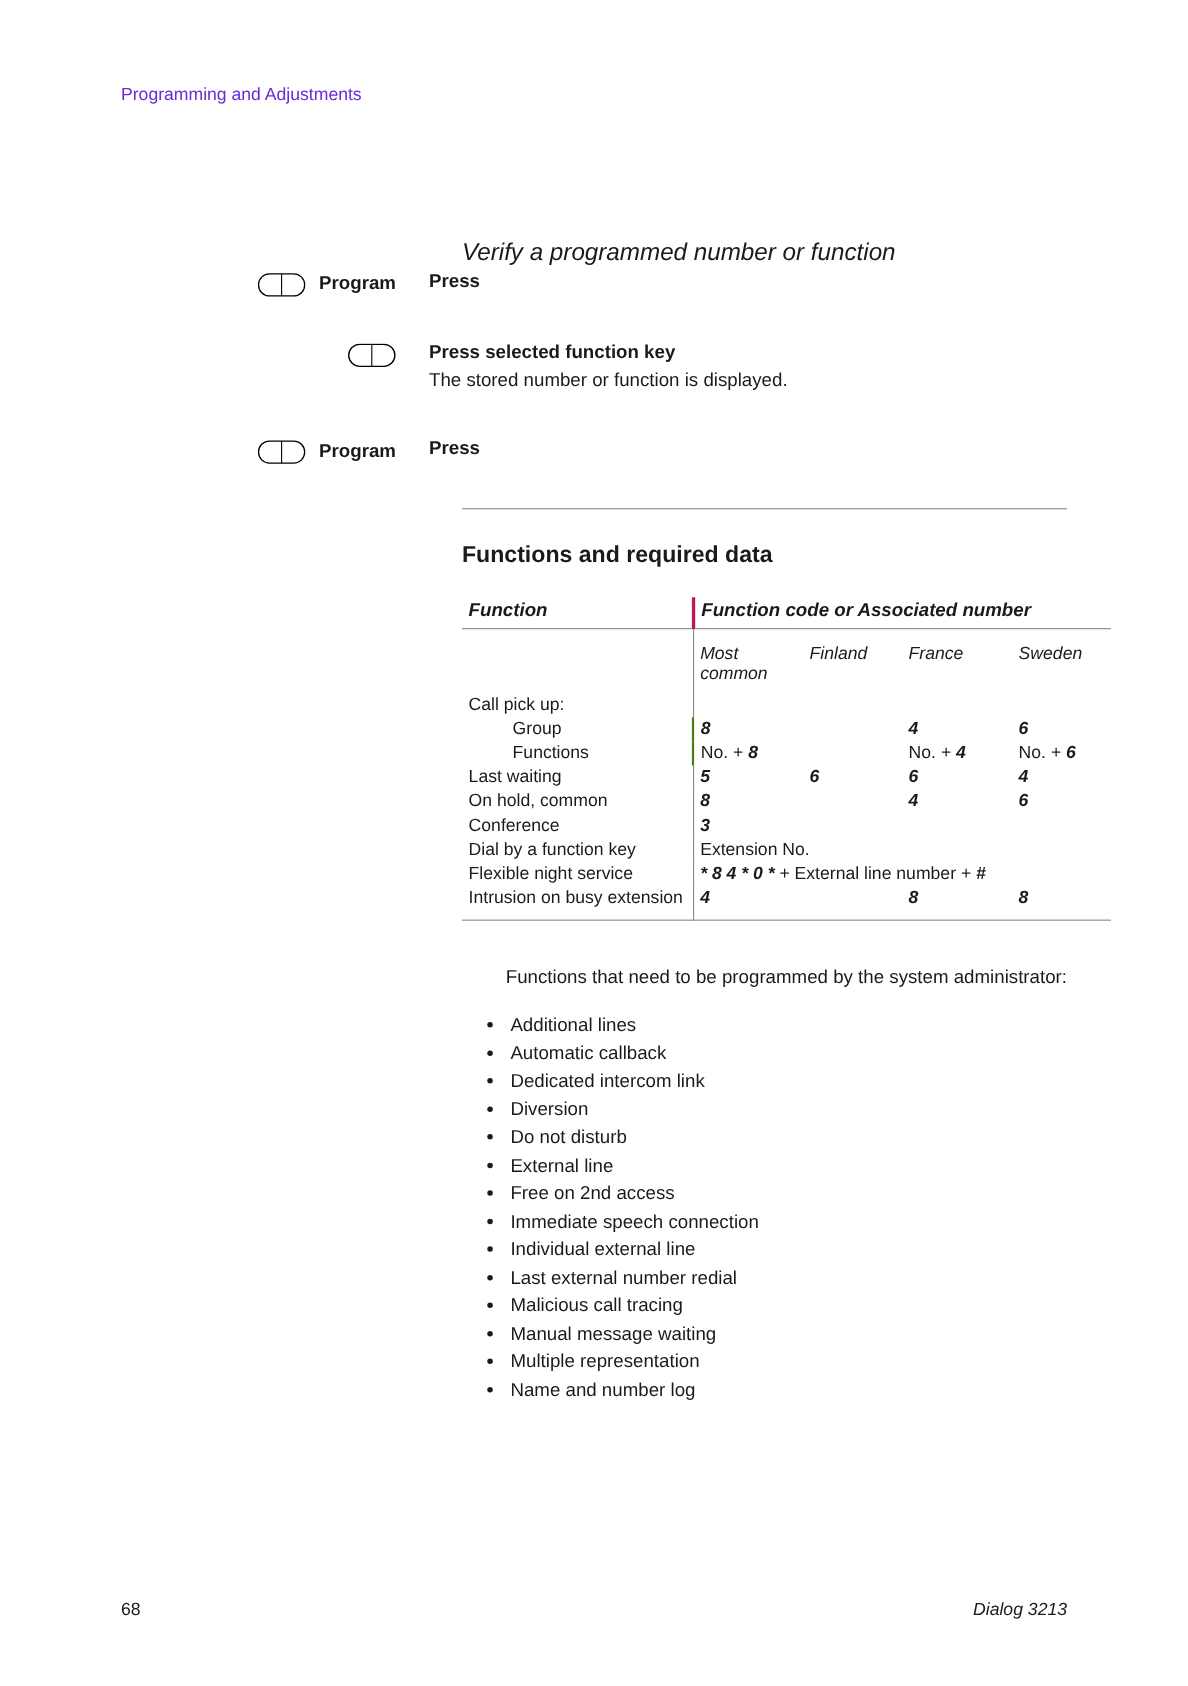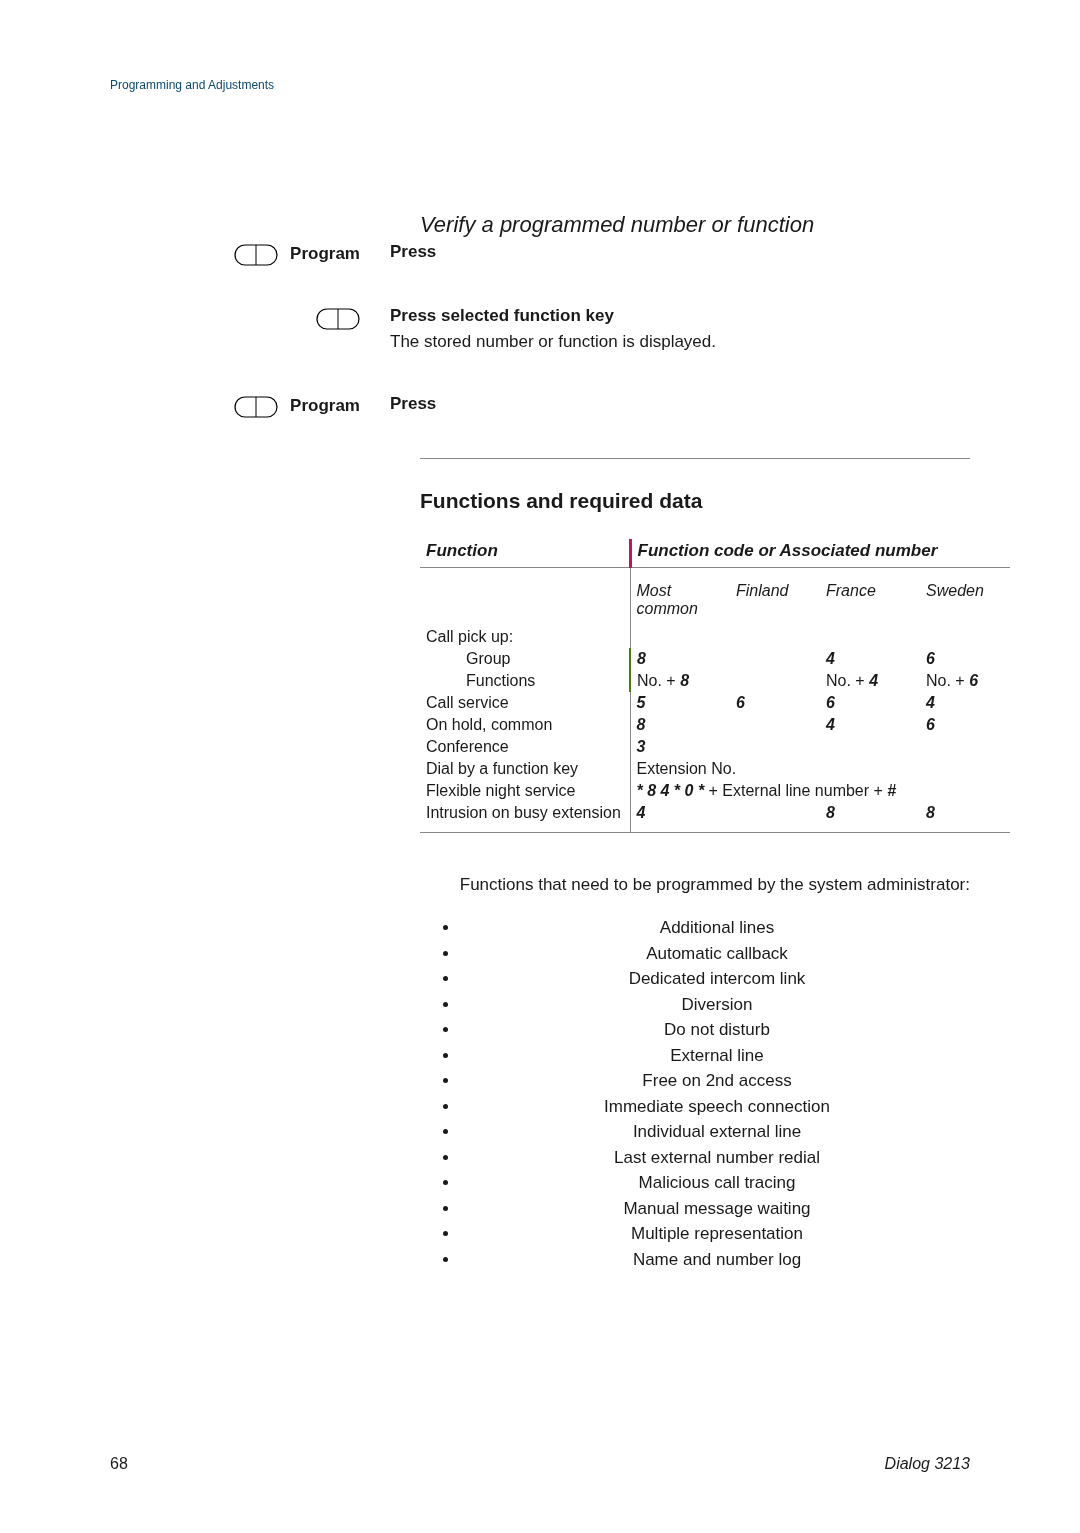--- a/index.html
+++ b/index.html
@@ -1,18 +1,18 @@
 <!DOCTYPE html>
 <html><head>
 <meta charset="utf-8">
 <style>
   * { box-sizing: border-box; margin: 0; padding: 0; }
   html, body { width: 1080px; height: 1533px; background: #ffffff; font-family: Arial, Helvetica, sans-serif; color: #1a1a1a; }
   .page { width: 1080px; height: 1533px; padding: 78px 110px 60px 110px; position: relative; }
-  .header { font-size: 12px; color: #0c4a6e; }
+  .header { font-size: 16px; color: #6d28d9; }
   .content { margin-top: 120px; }
   .step-row { display: flex; align-items: flex-start; margin-bottom: 40px; }
   .left-col { width: 280px; display: flex; justify-content: flex-end; align-items: flex-start; gap: 12px; padding-right: 30px; padding-top: 2px; }
   .right-col { flex: 1; }
   .key-shape { width: 44px; height: 22px; }
   .key-label-side { font-weight: 700; font-size: 17px; }
   .instr-bold { font-weight: 700; font-size: 17px; }
   .instr-text { font-size: 17px; line-height: 1.4; margin-top: 4px; }
   .section-title-italic { font-style: italic; font-size: 22px; font-weight: 400; margin-left: 310px; margin-bottom: 4px; }
   .section-title-bold { font-weight: 700; font-size: 21px; margin-left: 310px; margin-top: 30px; margin-bottom: 26px; }
@@ -21,21 +21,21 @@
   .tbl { border-collapse: collapse; width: 590px; font-size: 16px; }
   .tbl th, .tbl td { text-align: left; padding: 2px 6px; vertical-align: top; }
   .tbl thead th { font-weight: 700; font-style: italic; border-bottom: 1px solid #888; padding-bottom: 6px; font-size: 17px; }
   .tbl .col-sub { font-style: italic; font-weight: 400; padding-top: 14px; padding-bottom: 8px; }
   .tbl tbody td.func-col { border-right: 1px solid #888; width: 210px; }
   .tbl tbody td.sub-indent { padding-left: 46px; border-right: 2px solid #4d7c0f; }
   .tbl tbody tr.last-data td { padding-bottom: 10px; }
   .num-bold-italic { font-weight: 700; font-style: italic; }
   .para { margin-left: 310px; font-size: 17px; line-height: 1.45; margin-top: 40px; margin-bottom: 18px; text-align: right; }
   .bullets { margin-left: 310px; list-style: disc; padding-left: 40px; font-size: 17px; line-height: 1.5; }
-  .bullets li { padding-left: 4px; text-align: center; }
+  .bullets li { padding-left: 4px; }
   .footer { position: absolute; bottom: 60px; left: 110px; right: 110px; display: flex; justify-content: space-between; font-size: 16px; }
   .footer .ft-right { font-style: italic; }
   .codecell { white-space: nowrap; }
 </style>
 </head>
 <body>
 
 <div class="page">
 
   <div class="header">Programming and Adjustments</div>
@@ -128,21 +128,21 @@
 
           <tr>
             <td class="sub-indent">Functions</td>
             <td class="codecell"><span>No. + </span><span class="num-bold-italic">8</span></td>
             <td class="codecell"><span></span><span class="num-bold-italic"></span></td>
             <td class="codecell"><span>No. + </span><span class="num-bold-italic">4</span></td>
             <td class="codecell"><span>No. + </span><span class="num-bold-italic">6</span></td>
           </tr>
 
           <tr>
-            <td class="func-col">Call service</td>
+            <td class="func-col">Last waiting</td>
             <td><span class="num-bold-italic">5</span></td>
             <td><span class="num-bold-italic">6</span></td>
             <td><span class="num-bold-italic">6</span></td>
             <td><span class="num-bold-italic">4</span></td>
           </tr>
 
           <tr>
             <td class="func-col">On hold, common</td>
             <td><span class="num-bold-italic">8</span></td>
             <td><span class="num-bold-italic"></span></td>

